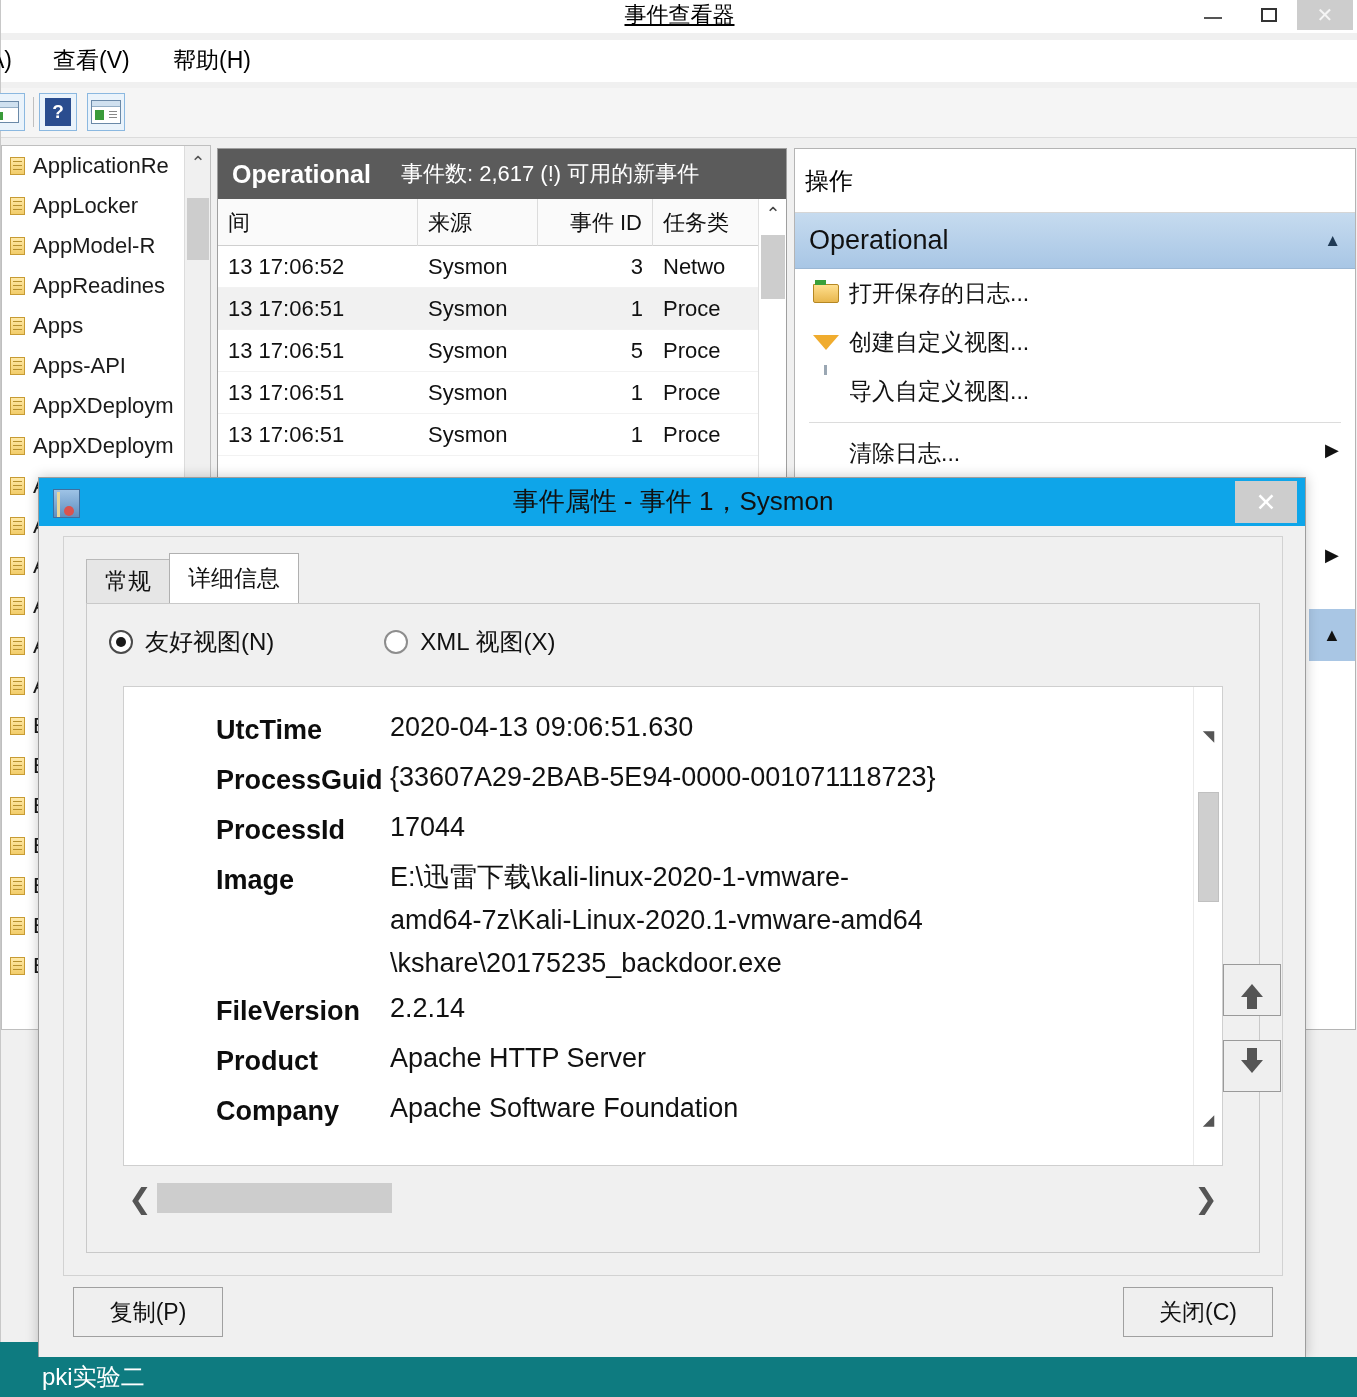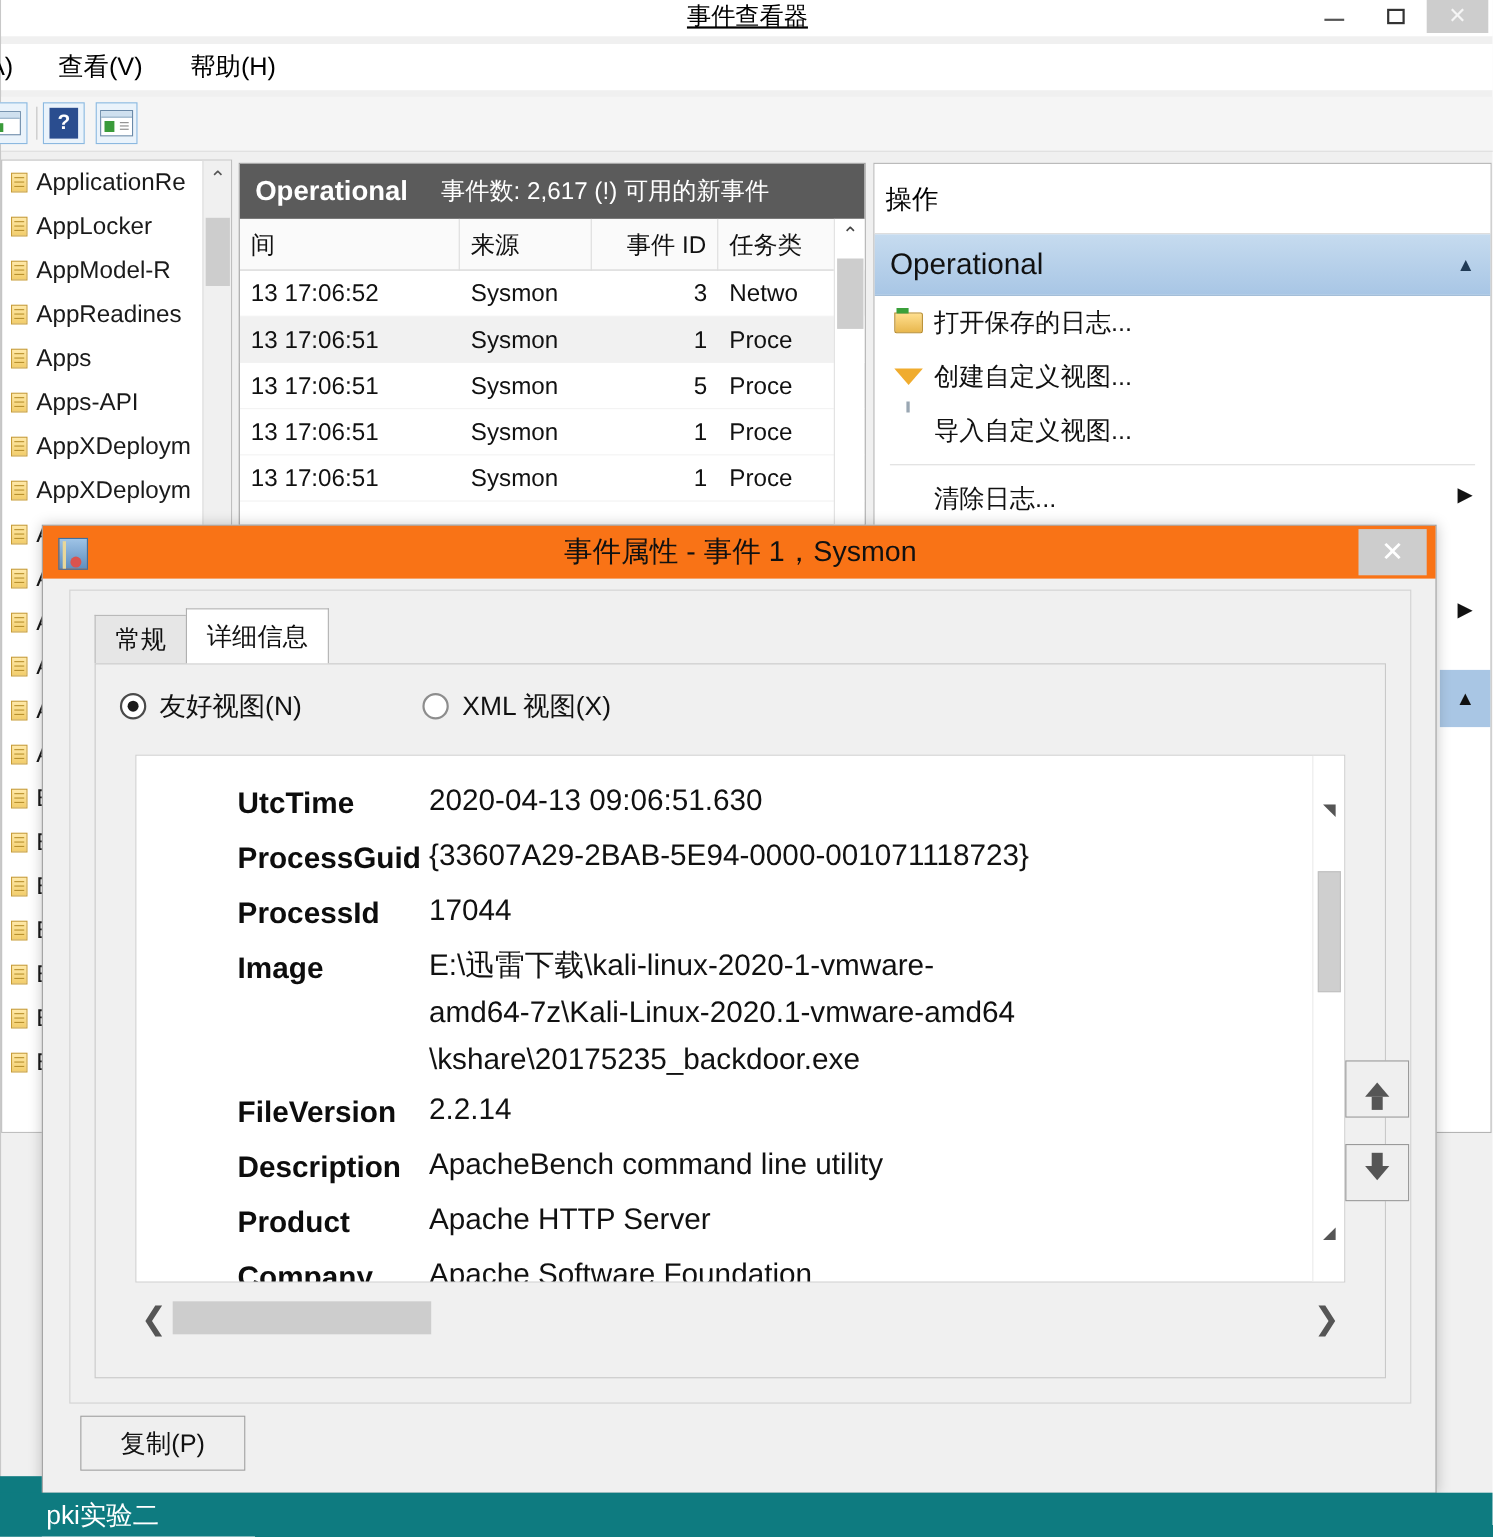--- a/index.html
+++ b/index.html
@@ -159,21 +159,21 @@
     position: absolute; right: 0; width: 46px;
     display:flex; align-items:center; justify-content:center; font-size:18px; color:#111;
   }
 
   
   .dialog {
     position: absolute; left: 37px; top: 477px; width: 1268px; height: 881px;
     background: #f0f0f0; border: 1px solid #9d9d9d;
     box-shadow: 0 0 12px rgba(0,0,0,0.22);
   }
-  .dlg-title { position: relative; height: 48px; background: #f97316; text-decoration: underline; }
+  .dlg-title { position: relative; height: 48px; background: #0ea5e9; text-decoration: underline; }
   .dlg-ico {
     position: absolute; left: 14px; top: 11px; width: 27px; height: 29px;
     background: linear-gradient(#9ec3e6,#5f8fc0); border: 1px solid #3f6f9f; position:absolute;
   }
   .dlg-ico:before{content:"";position:absolute;left:3px;top:2px;width:3px;height:25px;background:#e8d79a;}
   .dlg-ico:after{content:"";position:absolute;left:10px;top:16px;width:10px;height:10px;border-radius:50%;background:#d9534f;}
   .dlg-title-text {
     position: absolute; left: 0; top: 0; width: 1268px; text-align: center;
     font-size: 26px; line-height: 46px; color: #111;
   }
@@ -559,26 +559,20 @@
                         <span class="l">\kshare\20175235_backdoor.exe</span>
                       </td>
                     </tr>
                     <tr>
                       <td class="kv-key">FileVersion</td>
                       <td class="kv-val">
                         <span class="l">2.2.14</span>
                       </td>
                     </tr>
                     <tr>
-                      <td class="kv-key">Description</td>
-                      <td class="kv-val">
-                        <span class="l">ApacheBench command line utility</span>
-                      </td>
-                    </tr>
-                    <tr>
                       <td class="kv-key">Product</td>
                       <td class="kv-val">
                         <span class="l">Apache HTTP Server</span>
                       </td>
                     </tr>
                     <tr>
                       <td class="kv-key">Company</td>
                       <td class="kv-val">
                         <span class="l">Apache Software Foundation</span>
                       </td>
@@ -605,20 +599,21 @@
             <div class="arrow-up"></div>
           </div>
           <div class="nav-btn nav-down">
             <div class="arrow-down"></div>
           </div>
         </div>
       </div>
 
       <div class="dlg-footer">
         <div class="btn btn-copy">复制(P)</div>
+        <div class="btn btn-close">关闭(C)</div>
       </div>
     </div>
 
   </div>
 
   <div class="desk-left"></div>
   <div class="taskbar">
     <div class="taskbar-label">pki实验二</div>
   </div>
 

